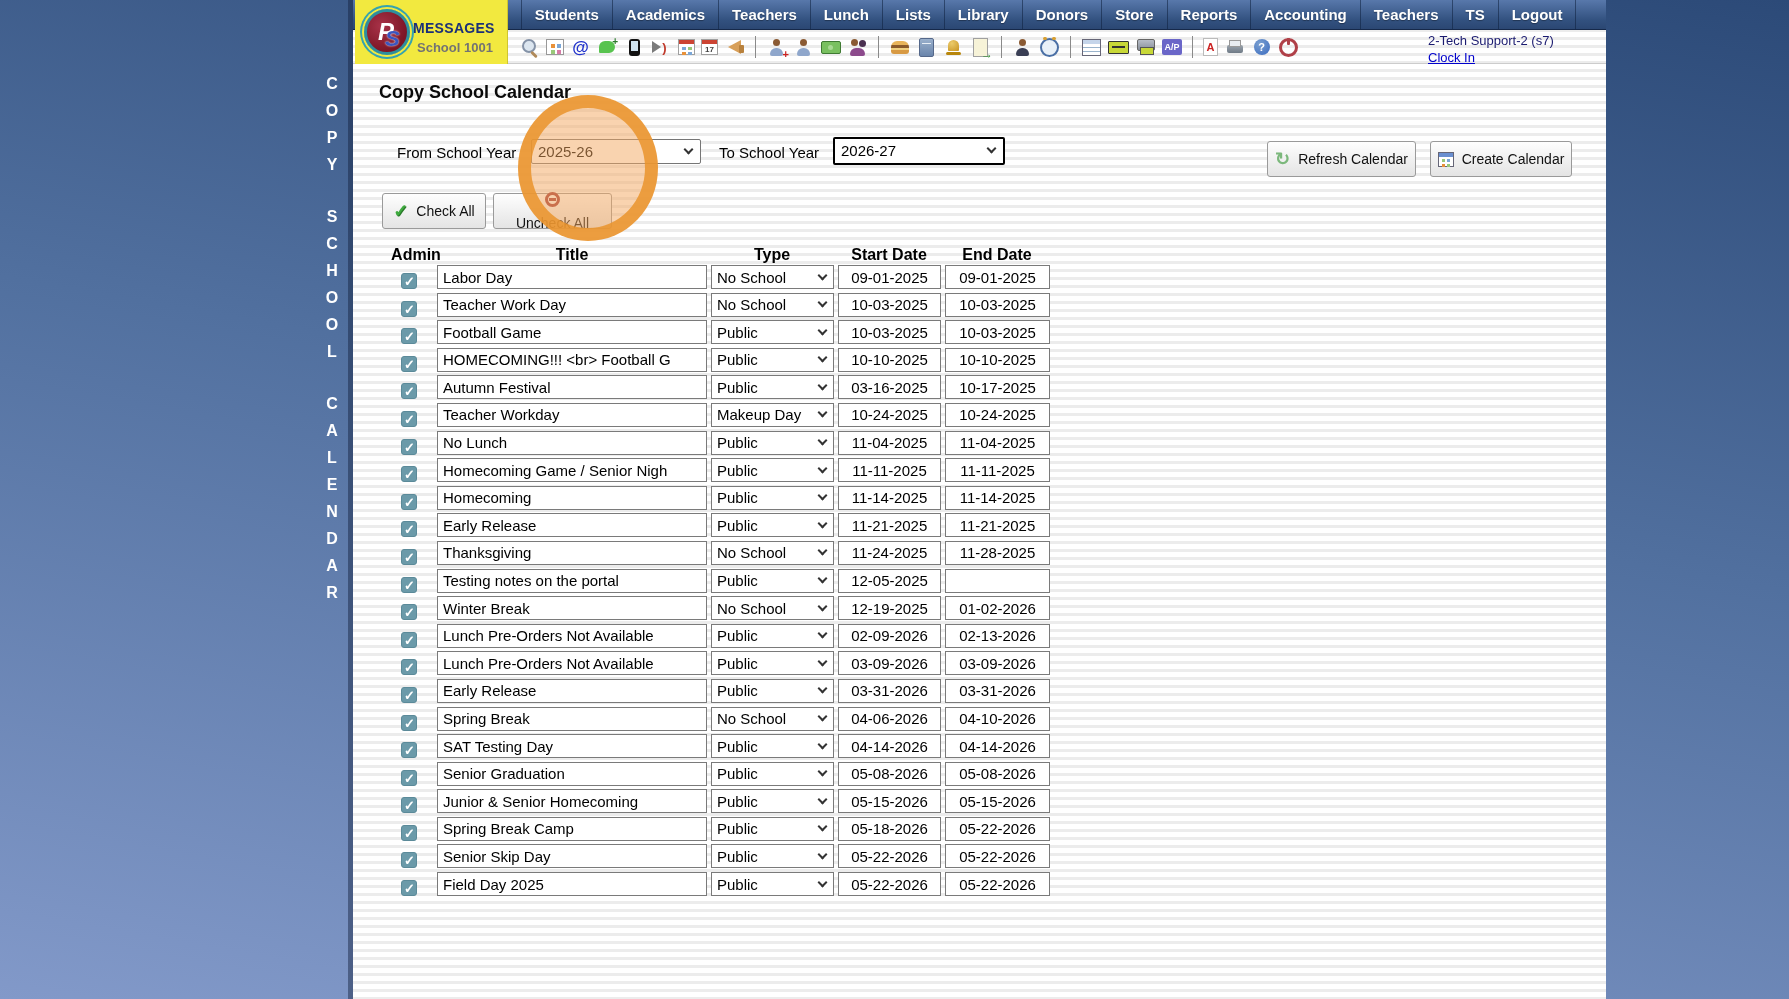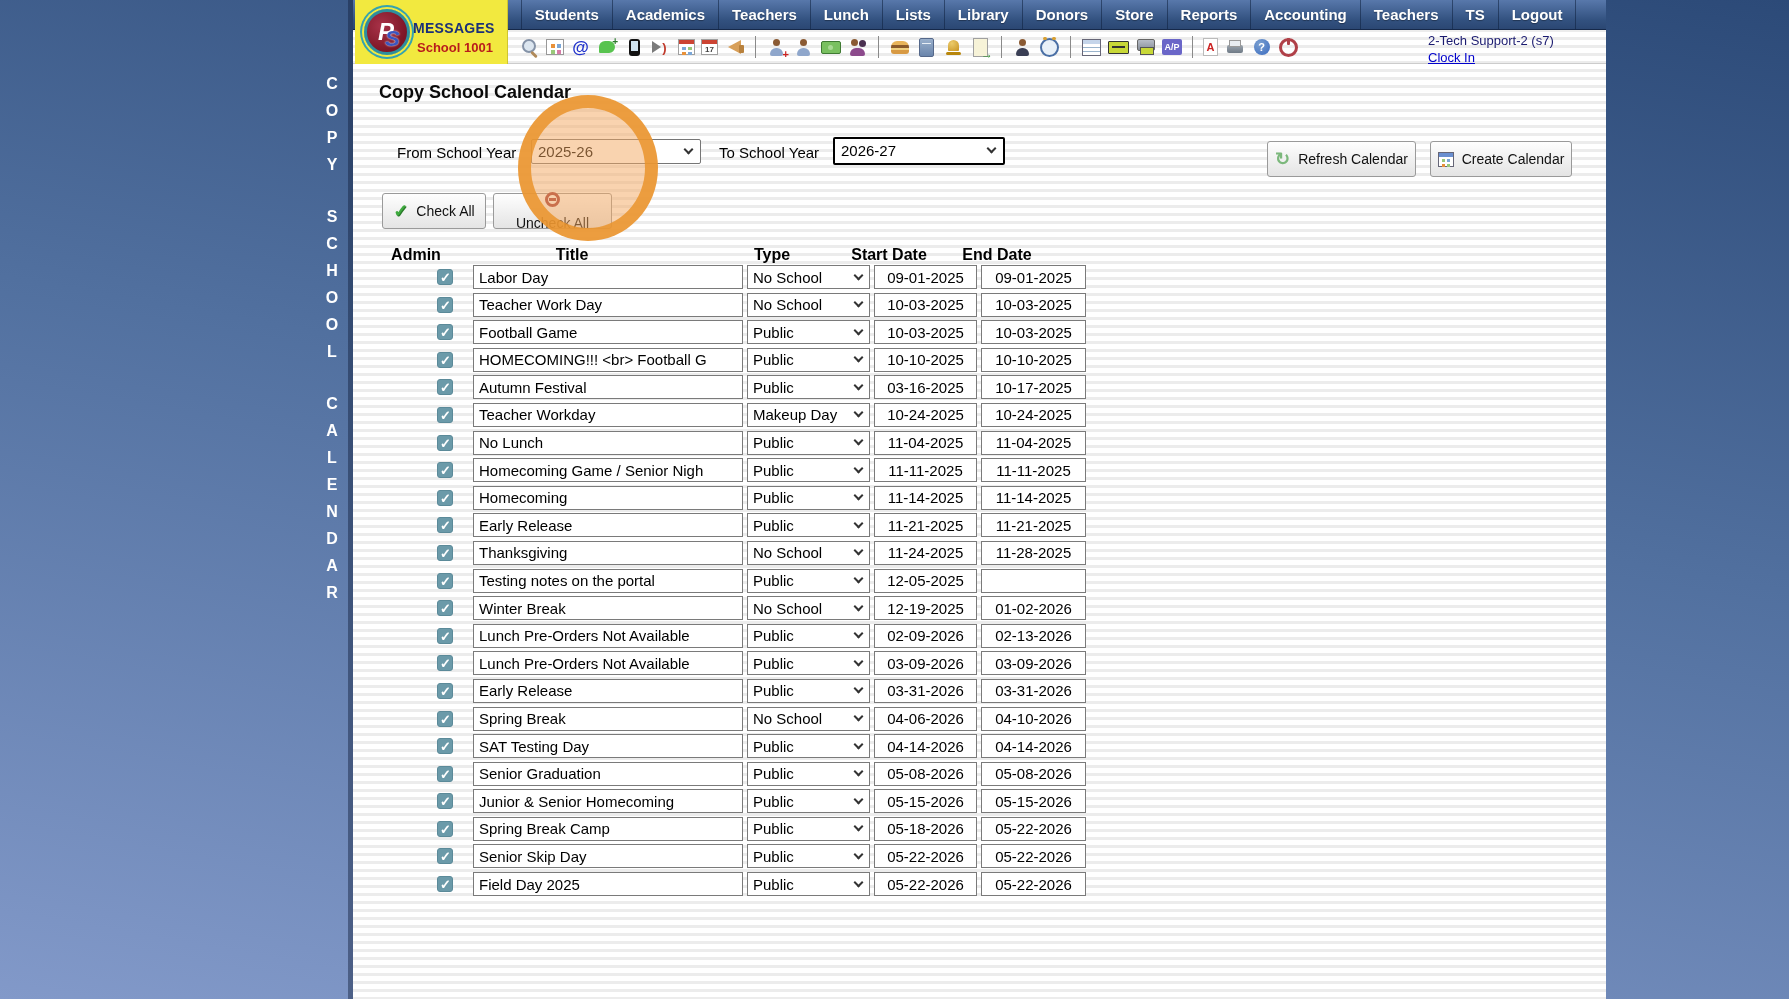--- a/index.html
+++ b/index.html
@@ -48,21 +48,21 @@
     background: radial-gradient(circle at 35% 35%, #a83248, #7c1626 70%);
     border-radius:50%; border:3px solid #2e8f9e;
     box-shadow:0 0 0 2px #f2e93f, 0 0 0 4px #35a3b0;
   }
   .lp { position:absolute; left:11px; top:6px; color:#fff; font-size:24px;
         font-weight:bold; font-style:italic; }
   .ls { position:absolute; left:18px; top:14px; color:#3a55c0; font-size:22px;
         font-weight:bold; font-style:italic; text-shadow:0 0 2px #fff; }
   .brand { position:absolute; left:58px; top:20px; color:#1b2f78; font-size:14px;
            font-weight:bold; letter-spacing:0.3px; }
-  .school { position:absolute; left:62px; top:40px; color:#b91c1c; font-size:13px;
+  .school { position:absolute; left:62px; top:40px; color:#737373; font-size:13px;
             font-weight:bold; }
 
   
   .toolbar { position:absolute; left:0; top:30px; width:100%; height:34px;
              border-bottom:1px solid #cccccc; }
   .icons { position:absolute; left:166px; top:0; height:34px;
            display:flex; align-items:center; gap:6px; }
   .tsep { width:1px; height:22px; background:#8a8a8a; margin:0 4px; }
   .ti { width:21px; height:21px; position:relative; display:flex;
         align-items:center; justify-content:center; cursor:pointer; }
@@ -219,21 +219,21 @@
   
   .thead { position:absolute; top:182px; font-size:16px; font-weight:bold; color:#000;
            transform:translateX(-50%); white-space:nowrap; }
   .h-copy  { left:63px; }
   .h-title { left:219px; }
   .h-type  { left:419px; }
   .h-start { left:536px; }
   .h-end   { left:644px; }
 
   .rows { position:absolute; left:0; top:201px; width:100%; }
-  .trow { display:flex; align-items:center; height:24px; margin-bottom:3.6px;padding-left:36px; }
+  .trow { display:flex; align-items:flex-end; height:24px; margin-bottom:3.6px; }
   .cb { width:16px; height:16px; margin-left:48px; background:#6b9aa9; border:1px solid #5b8a99;
         border-radius:3px; position:relative; flex:none; cursor:pointer; }
   .cb.checked::after { content:"✓"; position:absolute; left:2px; top:0px; color:#fff;
         font-size:13px; font-weight:bold; line-height:15px; }
   .tbox { height:24px; background:#fff; border:1px solid #7a7a7a; display:flex;
           align-items:center; font-size:15px; color:#000; flex:none; }
   .ttitle { width:270px; margin-left:20px; padding-left:5px; white-space:nowrap; overflow:hidden; cursor:text; }
   .ttype  { width:123px; margin-left:4px; justify-content:space-between; padding:0 7px 0 5px;
             white-space:nowrap; cursor:pointer; }
   .tdate  { width:103px; margin-left:4px; justify-content:center; cursor:pointer; }

